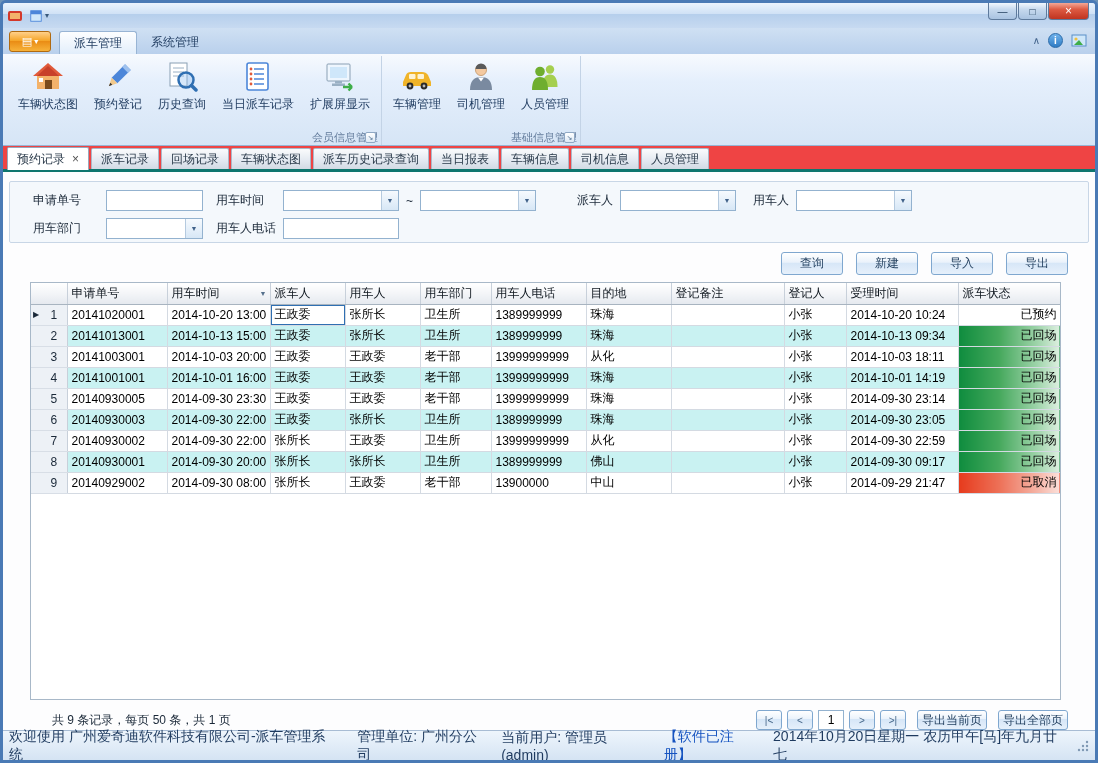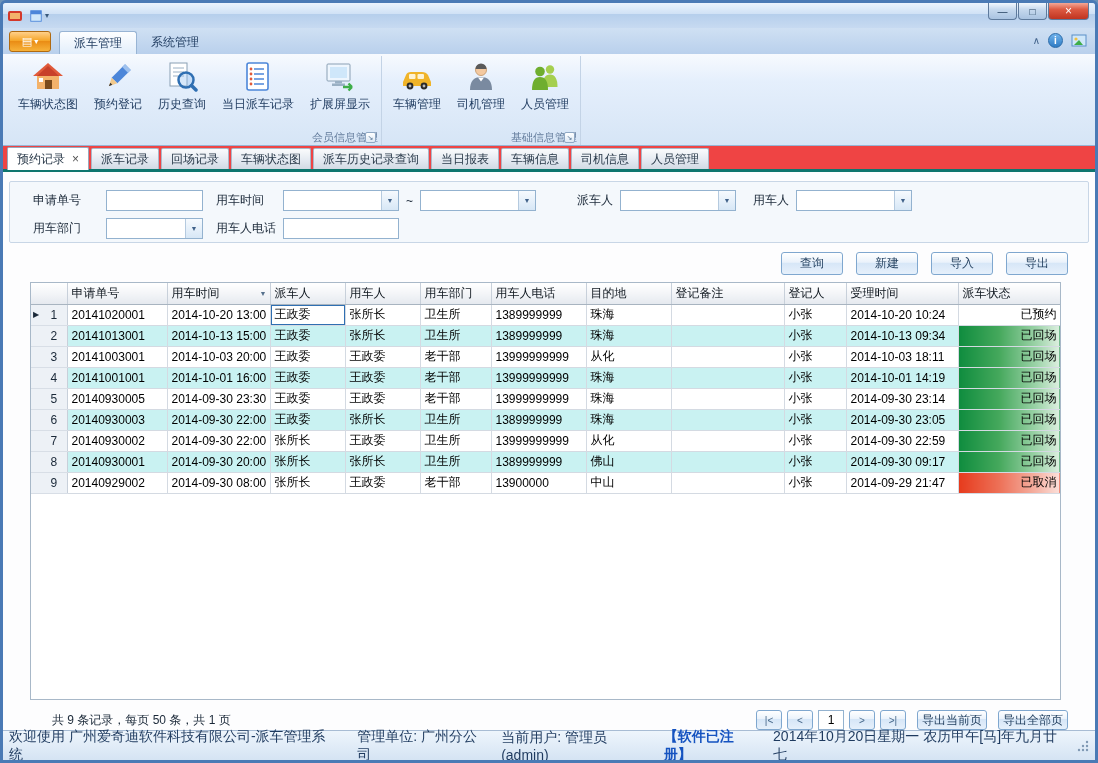--- a/index.html
+++ b/index.html
@@ -74,21 +74,21 @@
   
   .gridfooter{margin:10px 21px 0;display:flex;align-items:center;font-size:12px;color:#1a2838}
   .summary{margin-left:22px}
   .pager{margin-left:auto;display:flex;gap:5px;align-items:center}
   .pbtn{min-width:26px;height:20px;border:1px solid #7fa7cf;border-radius:3px;background:linear-gradient(#ffffff,#eaf2fb 45%,#d6e6f7 46%,#e6f0fb);font-size:10px;color:#4a6b8c;display:flex;align-items:center;justify-content:center;padding:0 4px}
   .pagebox{width:26px;height:20px;border:1px solid #93b2cf;background:#fff;text-align:center;font-size:12px;color:#000}
   .pexp{min-width:70px;font-size:12px;color:#1e3c5c;margin-left:6px}
   
   .statusbar{height:22px;flex:0 0 22px;background:linear-gradient(#eef5fc,#d4e3f3);border-top:1px solid #a8bcd4;display:flex;align-items:center;font-size:14px;color:#1e3a5f;padding:15px 6px;gap:15px}
   .spacer{flex:1}
-  .registered{color:#1553c0;font-weight:bold}
+  .registered{color:#1553c0;font-weight:normal}
   .grip{display:flex;align-items:flex-end;margin-left:2px}
 </style>
 </head>
 <body>
 
 <div class="window">
 
   <div class="titlebar">
     <span class="app-icon">
       <svg width="16" height="16" viewBox="0 0 16 16">

